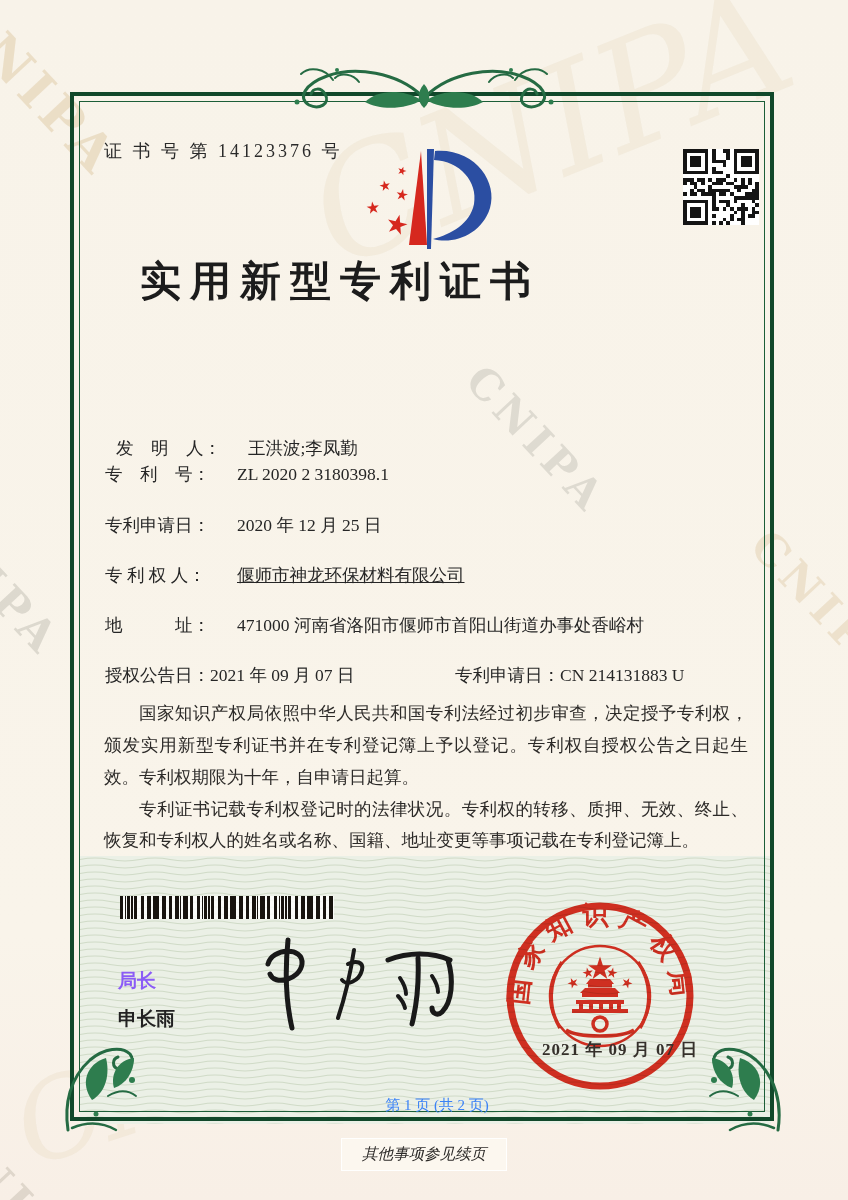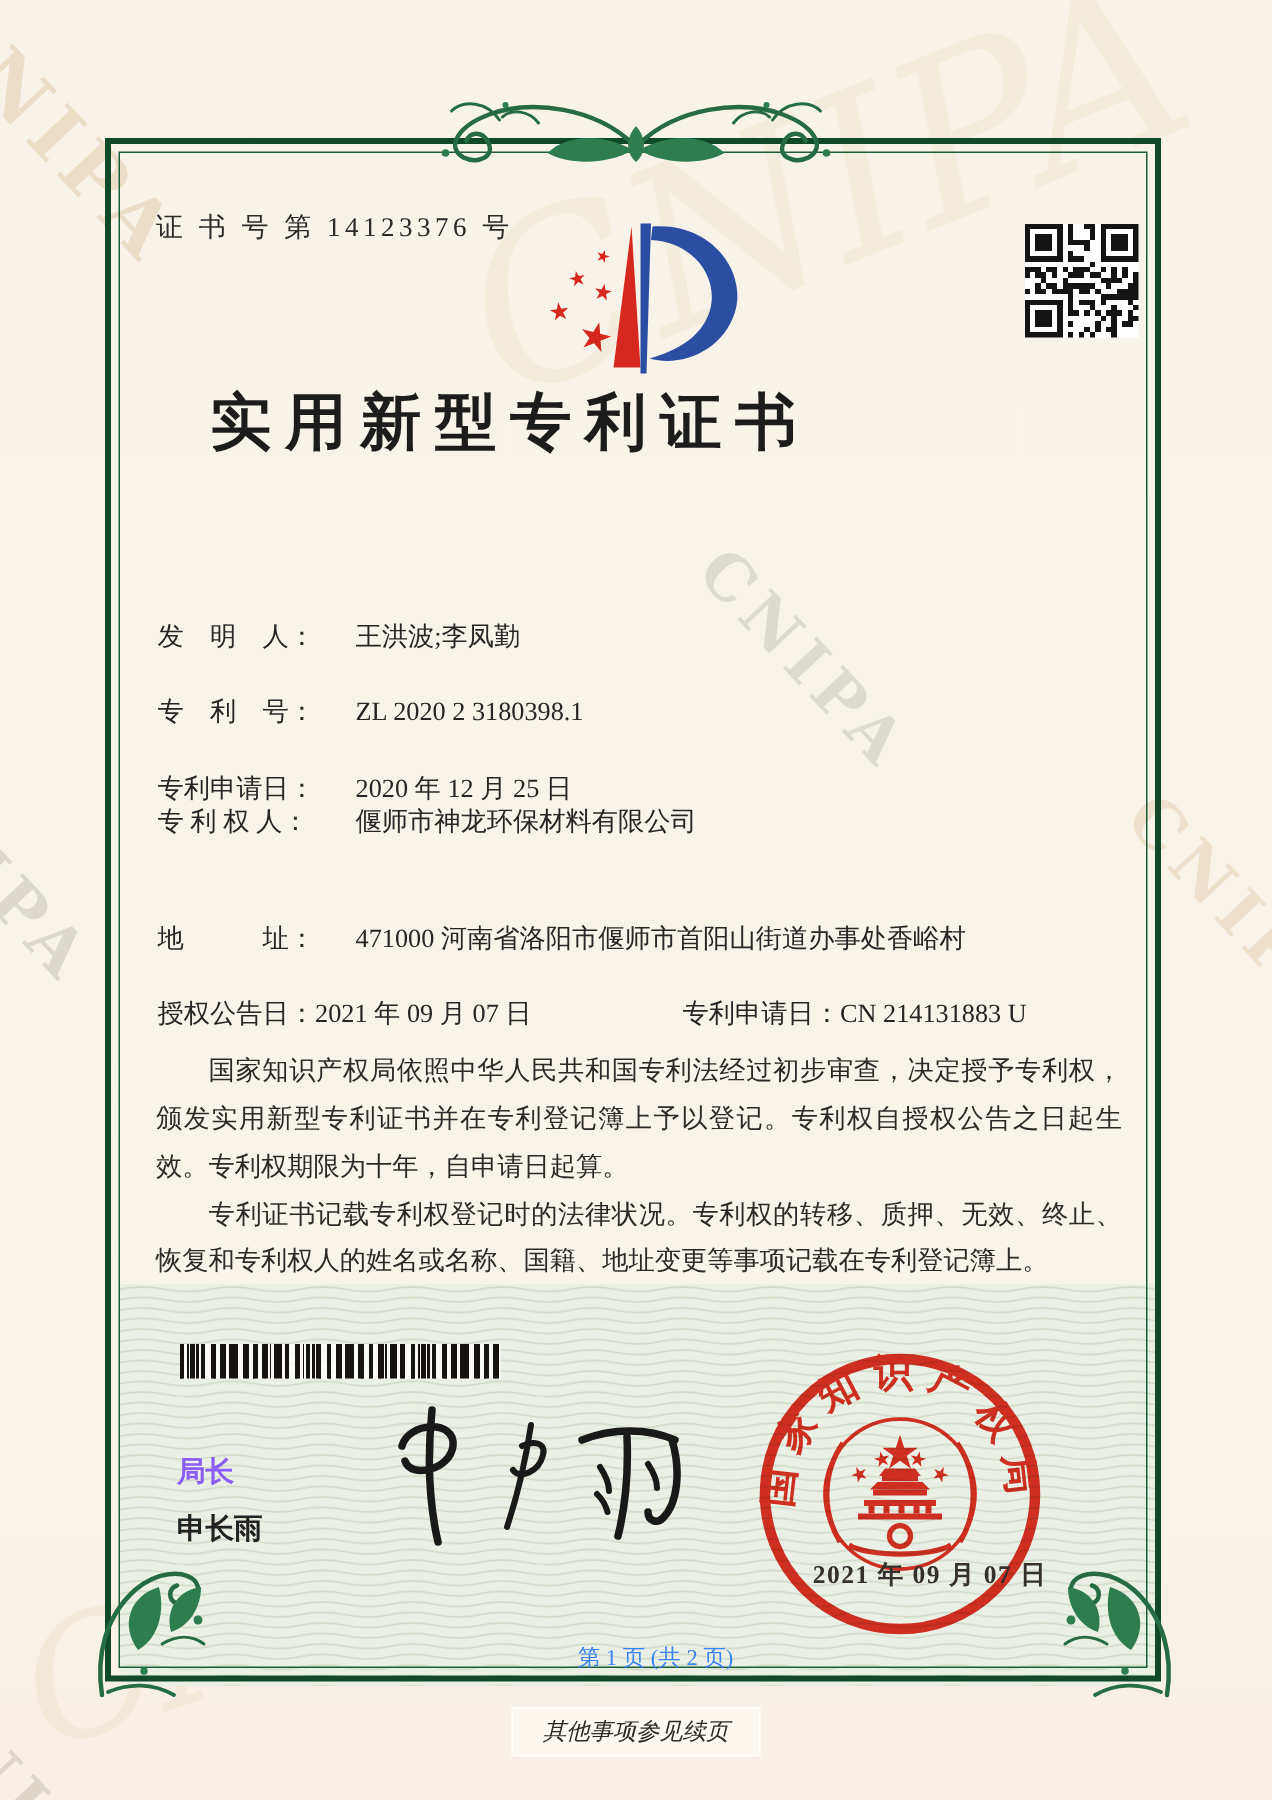--- a/index.html
+++ b/index.html
@@ -36,22 +36,22 @@
   .orn-br{transform:scaleX(-1);}
 
   
   .content{z-index:5;}
   .cert-no{left:104px;top:139px;font-size:18px;letter-spacing:3px;color:#2a2a2a;}
   .title{left:0;top:254px;width:680px;text-align:center;font-size:41px;
       font-weight:bold;letter-spacing:9px;color:#1c1c1c;}
   .frow{left:105px;font-size:17.5px;color:#262626;white-space:nowrap;}
   .frow .lab{display:inline-block;min-width:126px;}
   .frow .val{margin-left:6px;}
-  .r1{top:356px;} .r2{top:412px;} .r3{top:462px;}
-  .r4{top:513px;} .r5{top:535px;} .r6{top:613px;}
+  .r1{top:356px;} .r2{top:436px;margin-left:11px;} .r3{top:462px;}
+  .r4{top:513px;} .r5{top:563px;text-decoration:underline;} .r6{top:613px;}
   .r7{top:663px;}
   .grant2{position:absolute;left:350px;top:0;white-space:nowrap;}
   .bodytext{left:104px;top:698px;width:644px;font-size:17.5px;line-height:1.82;
       color:#2c2a28;text-align:justify;}
   .bodytext p{margin:0;text-indent:2em;}
 
   .barcode{left:120px;top:896px;width:214px;height:23px;z-index:5;
     background-image:
       repeating-linear-gradient(90deg,#17130e 0 2px,rgba(0,0,0,0) 2px 5px,#17130e 5px 6px,rgba(0,0,0,0) 6px 11px),
       repeating-linear-gradient(90deg,#17130e 0 3px,rgba(255,255,255,0.75) 3px 7px);}

